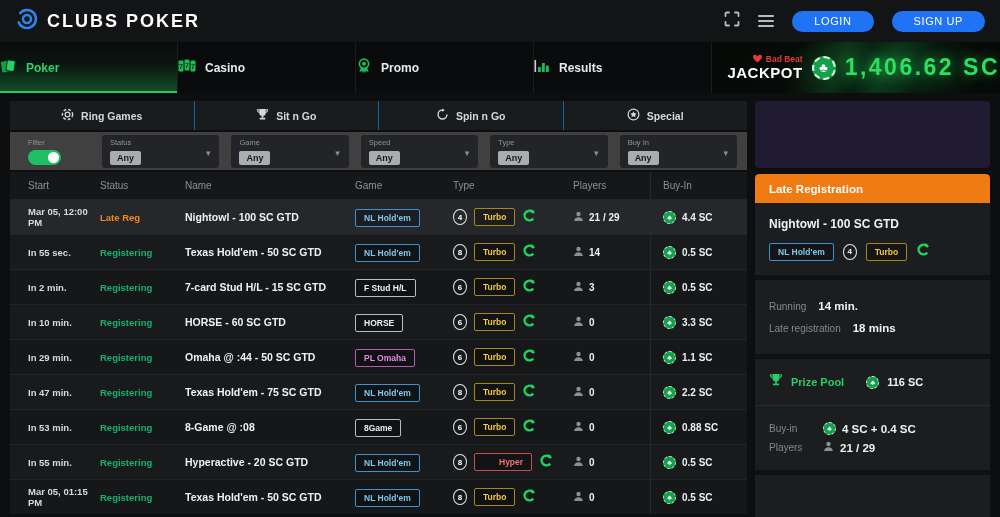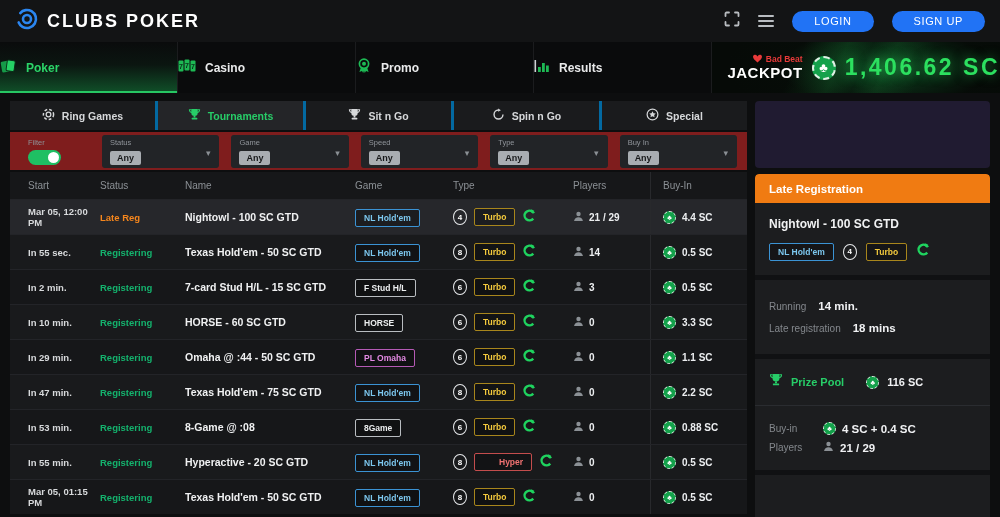--- a/index.html
+++ b/index.html
@@ -36,26 +36,26 @@
     text-shadow:0 0 12px rgba(46,224,94,.55); }
 
   
   .content { display:flex; gap:8px; padding:8px 10px 0 10px; height:424px; }
   .main { width:737px; display:flex; flex-direction:column; }
   .side { flex:1; display:flex; flex-direction:column; }
 
   
   .subtabs { height:29px; display:flex; background:#1a1b1d; }
   .subtab { flex:1; display:flex; align-items:center; justify-content:center; gap:7px;
-    color:#d6d8da; font-size:10.5px; font-weight:bold; border-right:3px solid #0369a1; cursor:pointer; }
+    color:#d6d8da; font-size:10.5px; font-weight:bold; border-right:1px solid #0369a1; cursor:pointer; }
   .subtab:last-child { border-right:none; }
   .subtab.active { background:#242528; color:#27cd68; }
 
   
-  .filterbar { height:38px; background:#7f1d1d; margin-top:2px; display:flex; align-items:center; gap:12px;
+  .filterbar { height:38px; background:#404040; margin-top:2px; display:flex; align-items:center; gap:12px;
     padding:0 10px 0 18px;justify-content:space-between; }
   .filter-cell { display:flex; flex-direction:column; gap:3px; width:62px; }
   .filter-label { color:#8f9398; font-size:7.5px; }
   .toggle { width:33px; height:15px; border-radius:8px; background:#1fbf63; position:relative; cursor:pointer; }
   .toggle::after { content:""; position:absolute; right:2px; top:2px; width:11px; height:11px;
     border-radius:50%; background:#fff; }
   .dd { flex:1; height:33px; background:#222427; border-radius:3px; padding:3px 8px; position:relative; cursor:pointer; }
   .dd-label { color:#90949a; font-size:7.5px; display:block; }
   .dd-value { display:inline-block; background:#a9adb2; color:#17181a; font-size:9px; font-weight:bold;
     padding:2px 7px; border-radius:2px; margin-top:1px; }
@@ -211,31 +211,20 @@
     <div class="subtabs">
       <div class="subtab">
         <span>
           <svg width="13" height="13" viewBox="0 0 14 14">
             <circle cx="7" cy="7" r="5.5" fill="none" stroke="#d6d8da" stroke-width="1.6" stroke-dasharray="3 2.2"></circle>
             <circle cx="7" cy="7" r="2.5" fill="none" stroke="#d6d8da" stroke-width="1.4"></circle>
           </svg>
         </span>
         <span>Ring Games</span>
       </div>
-      <div class="subtab active">
-        <span>
-          <svg width="13" height="13" viewBox="0 0 14 14">
-            <path d="M3.5 1h7v4a3.5 3.5 0 0 1-7 0z" fill="#27cd68"></path>
-            <path d="M3.5 1.8H1.5a2.7 2.7 0 0 0 2.8 3M10.5 1.8h2a2.7 2.7 0 0 1-2.8 3" fill="none" stroke="#27cd68" stroke-width="1.1"></path>
-            <rect x="6" y="8.4" width="2" height="1.9" fill="#27cd68"></rect>
-            <rect x="3.9" y="10.6" width="6.2" height="1.7" rx=".5" fill="#27cd68"></rect>
-          </svg>
-        </span>
-        <span>Tournaments</span>
-      </div>
       <div class="subtab">
         <span>
           <svg width="13" height="13" viewBox="0 0 14 14">
             <path d="M3.5 1h7v4a3.5 3.5 0 0 1-7 0z" fill="#d6d8da"></path>
             <path d="M3.5 1.8H1.5a2.7 2.7 0 0 0 2.8 3M10.5 1.8h2a2.7 2.7 0 0 1-2.8 3" fill="none" stroke="#d6d8da" stroke-width="1.1"></path>
             <rect x="6" y="8.4" width="2" height="1.9" fill="#d6d8da"></rect>
             <rect x="3.9" y="10.6" width="6.2" height="1.7" rx=".5" fill="#d6d8da"></rect>
           </svg>
         </span>
         <span>Sit n Go</span>

